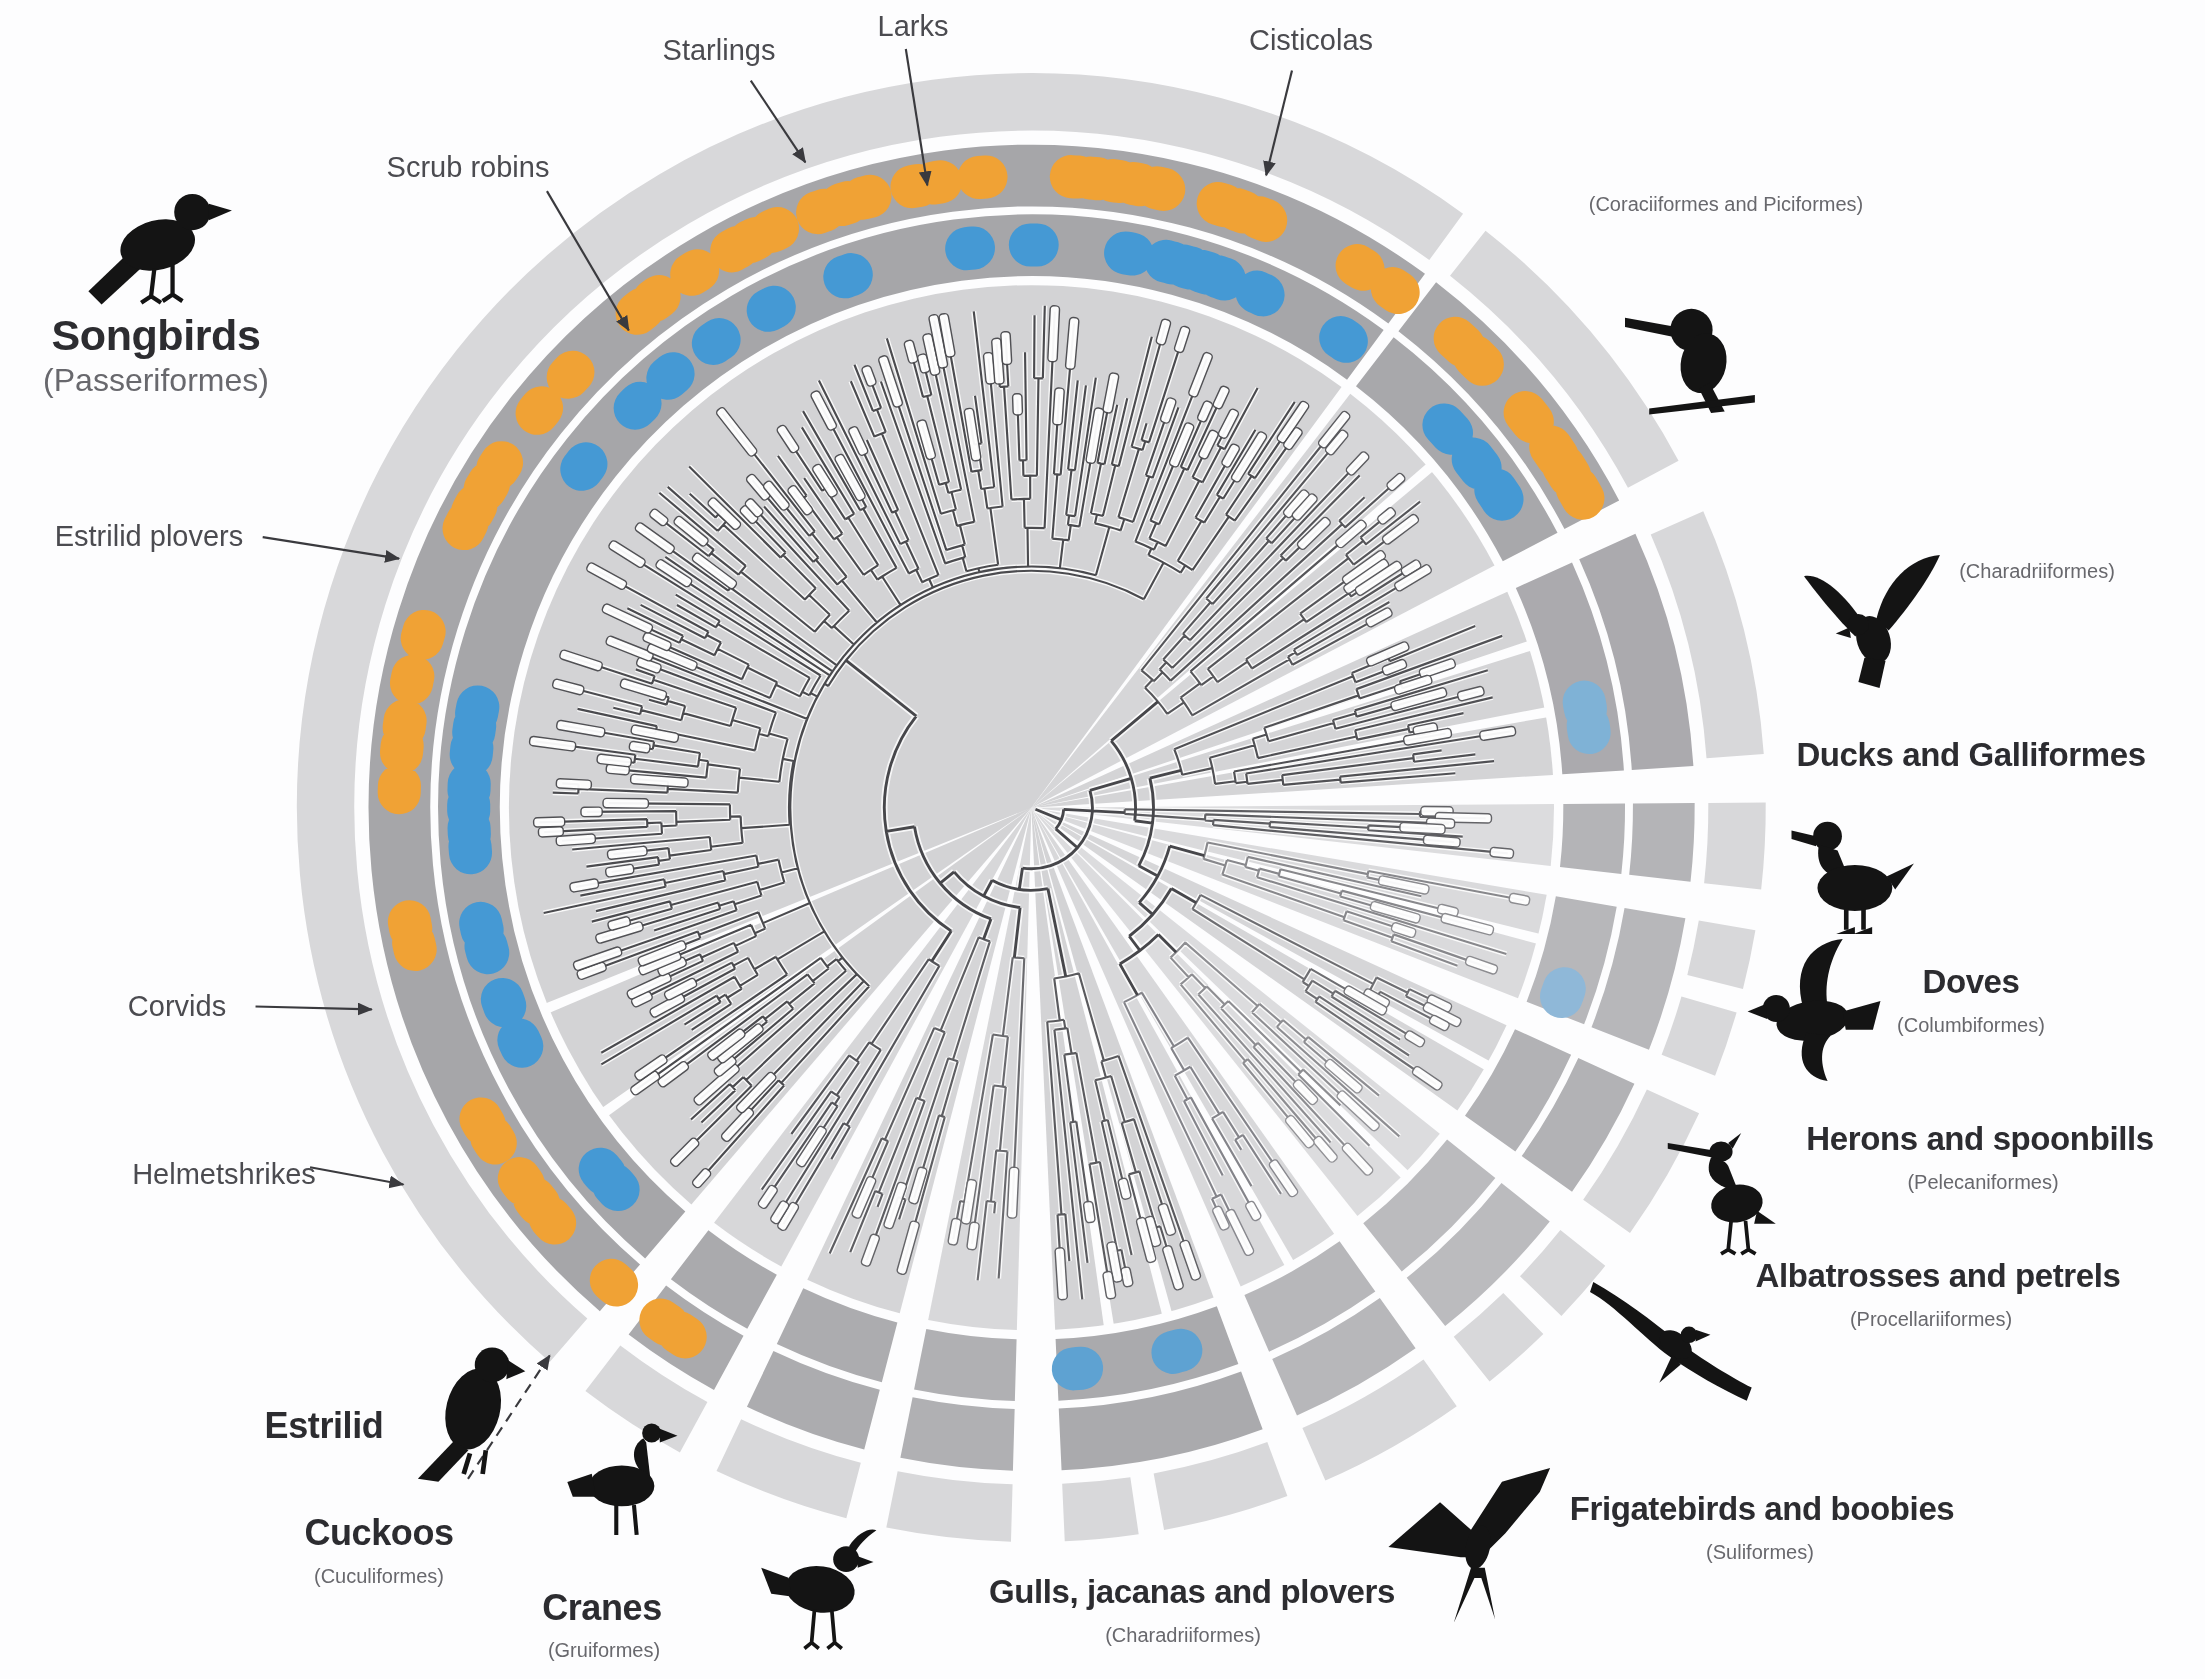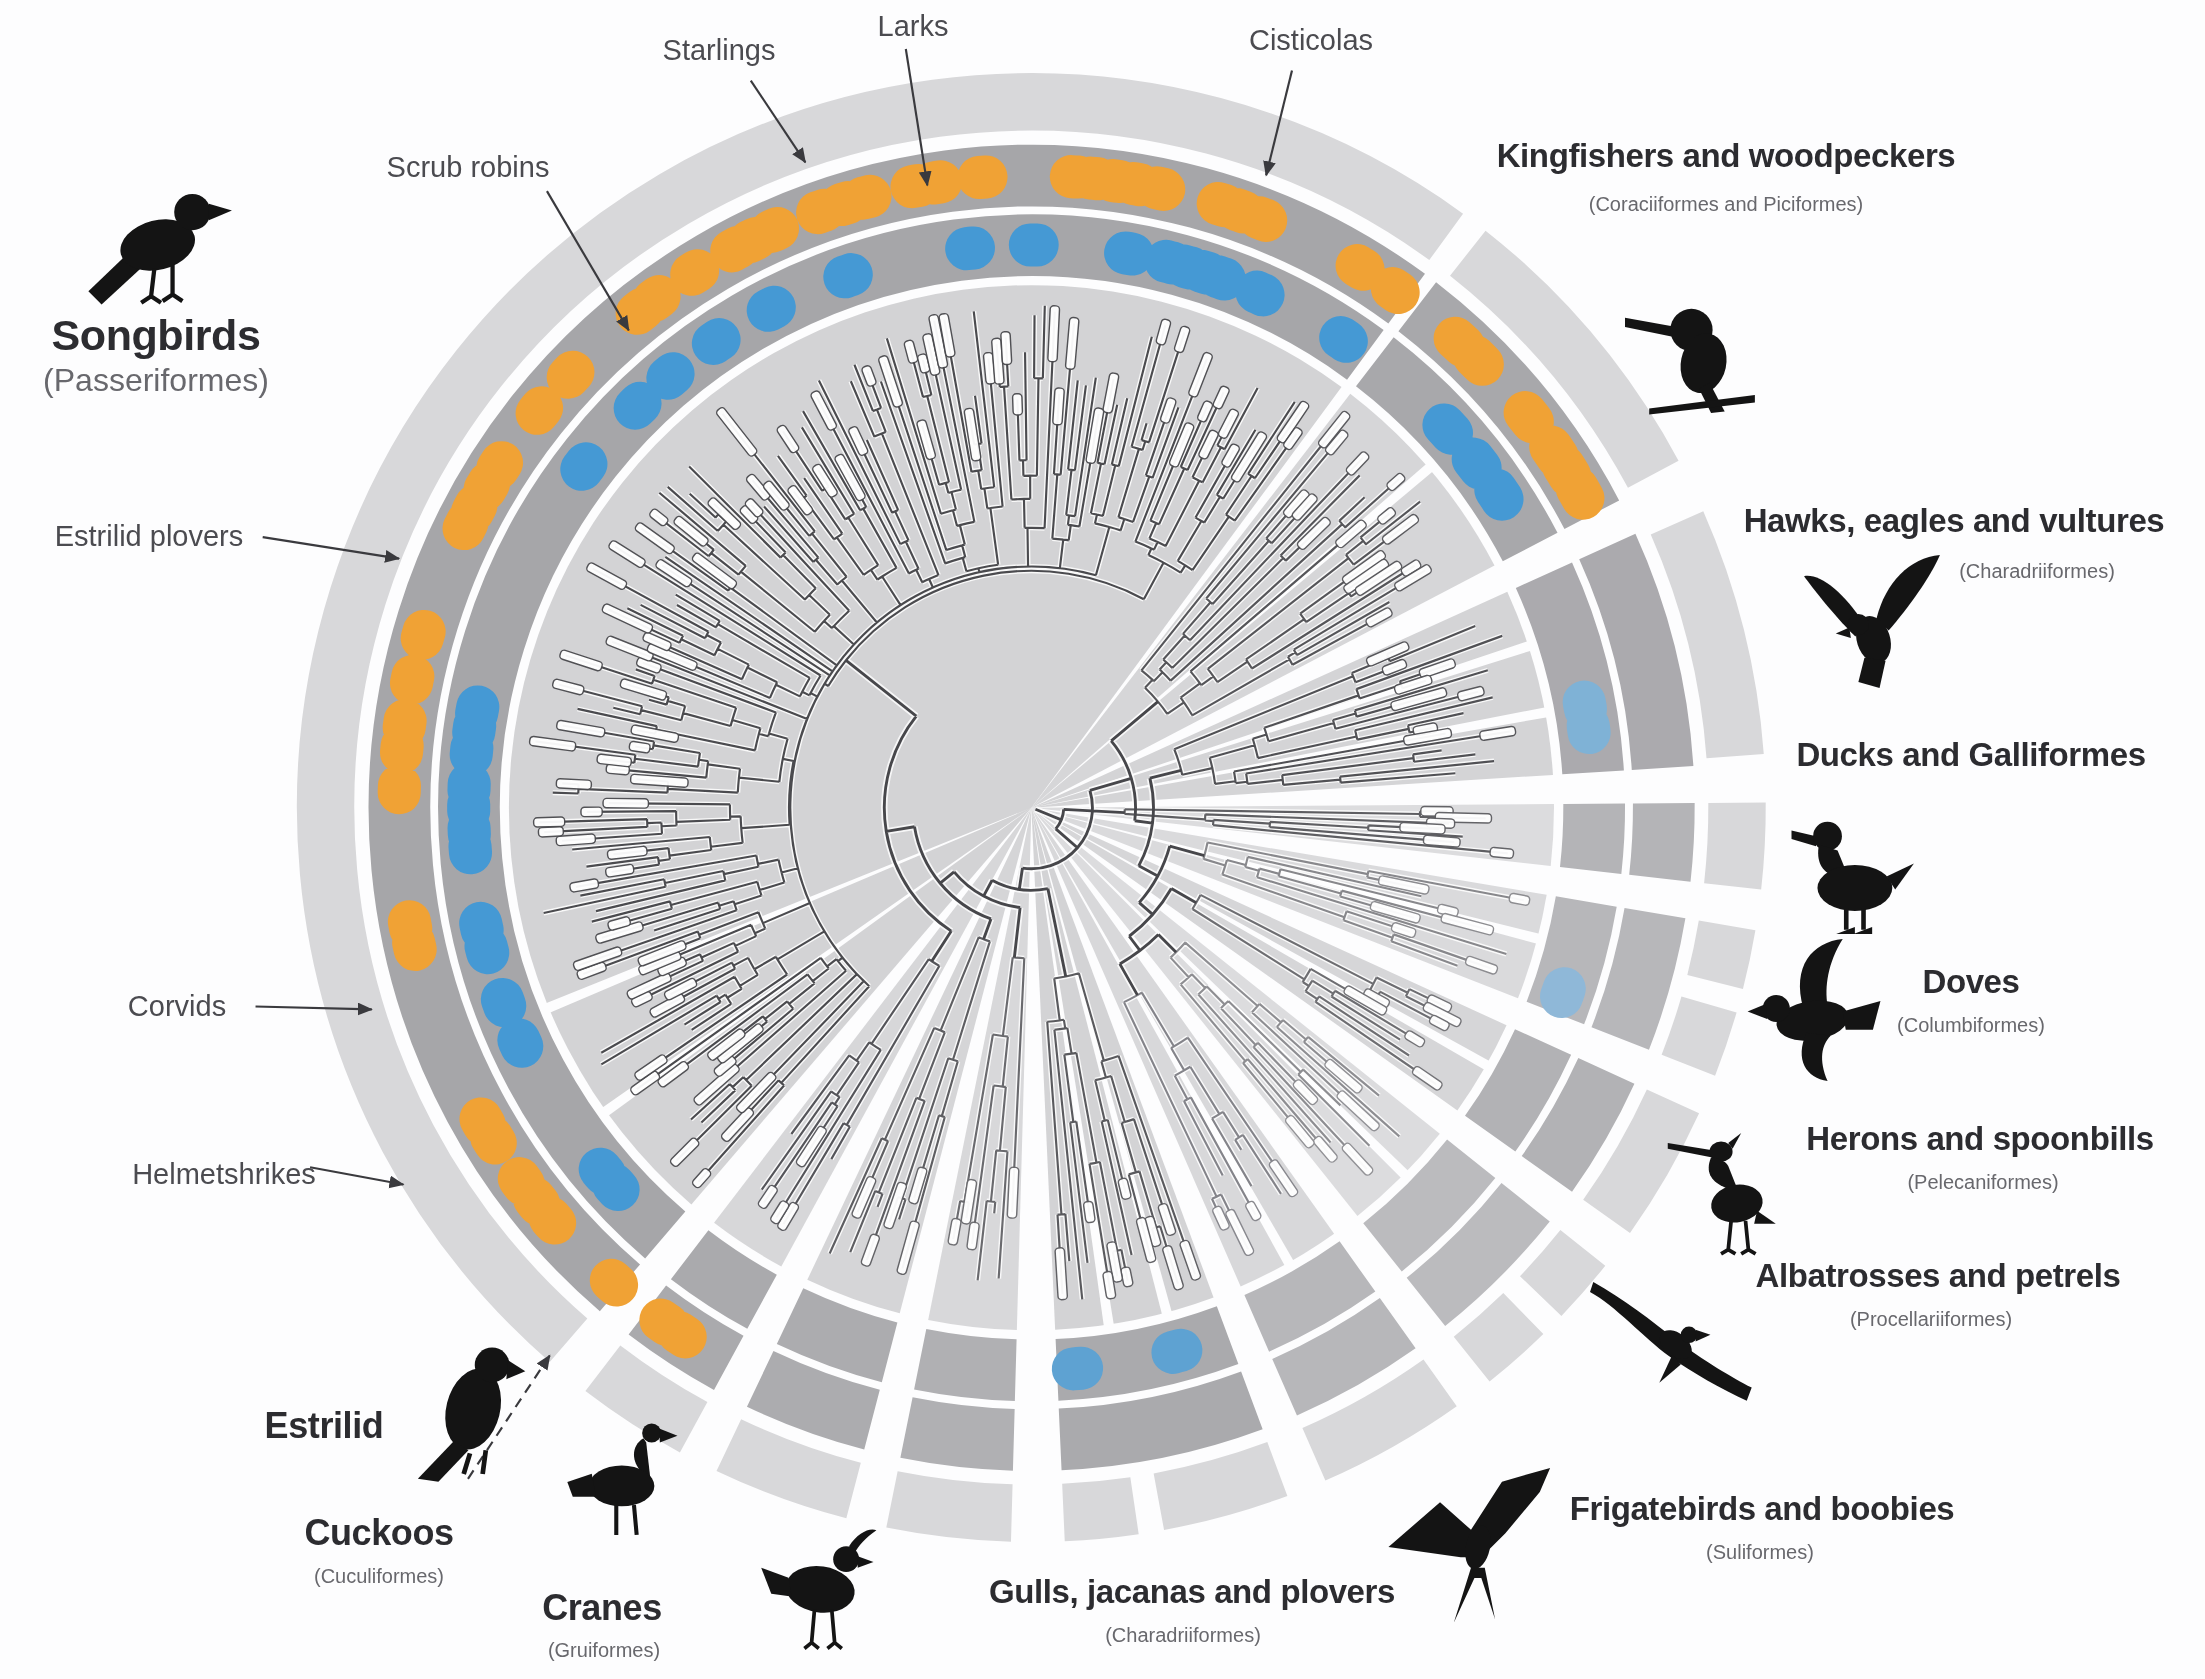--- a/index.html
+++ b/index.html
@@ -319,24 +319,22 @@
         <path d="M366,748L556,778" stroke="#3a3a3e" stroke-width="3" fill="none" marker-end="url(#arrow)" stroke-dasharray="none"></path>
         <path d="M356,1402L518,1406" stroke="#3a3a3e" stroke-width="3" fill="none" marker-end="url(#arrow)" stroke-dasharray="none"></path>
         <path d="M432,1626L562,1650" stroke="#3a3a3e" stroke-width="3" fill="none" marker-end="url(#arrow)" stroke-dasharray="none"></path>
         <path d="M652,2060L766,1888" stroke="#3a3a3e" stroke-width="3" fill="none" marker-end="url(#arrow)" stroke-dasharray="14 10"></path>
       </g>
     </svg>
 
   <div class="lbl t1 xl" style="left:156px;top:335px">Songbirds</div>
   <div class="lbl t2 b" style="left:156px;top:380px">(Passeriformes)</div>
 
-  <div class="lbl t1" style="left:1726px;top:156px">Kingfishers and woodpeckers</div>
   <div class="lbl t2" style="left:1726px;top:204px">(Coraciiformes and Piciformes)</div>
 
-  <div class="lbl t1" style="left:1954px;top:521px">Hawks, eagles and vultures</div>
   <div class="lbl t2" style="left:2037px;top:571px">(Charadriiformes)</div>
 
   <div class="lbl t1" style="left:1971px;top:755px">Ducks and Galliformes</div>
 
   <div class="lbl t1" style="left:1971px;top:982px">Doves</div>
   <div class="lbl t2" style="left:1971px;top:1025px">(Columbiformes)</div>
 
   <div class="lbl t1" style="left:1980px;top:1139px">Herons and spoonbills</div>
   <div class="lbl t2" style="left:1983px;top:1182px">(Pelecaniformes)</div>
 

